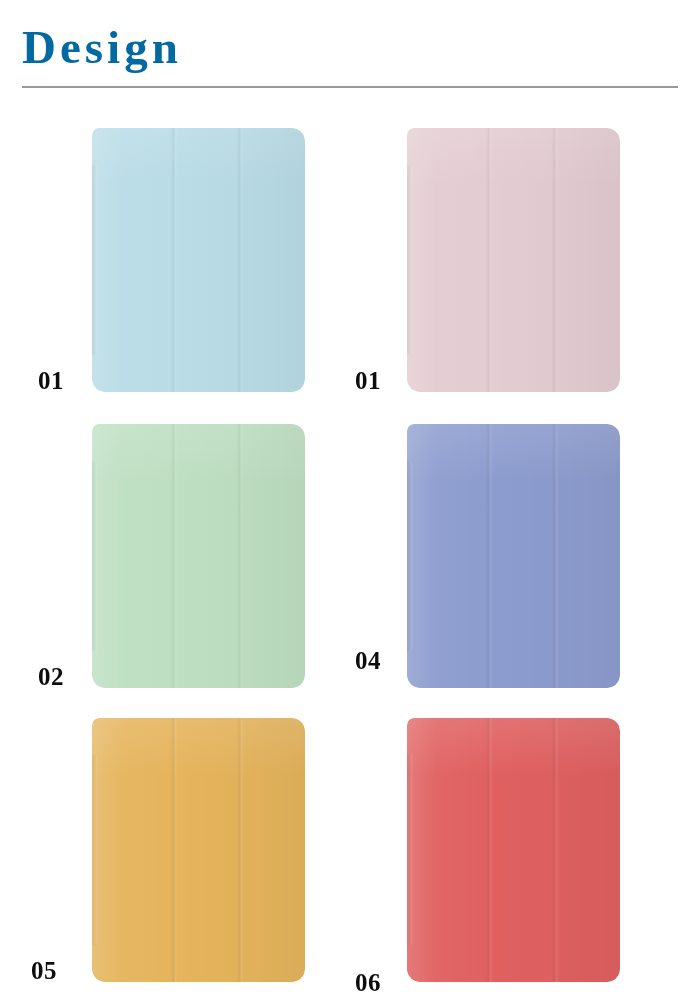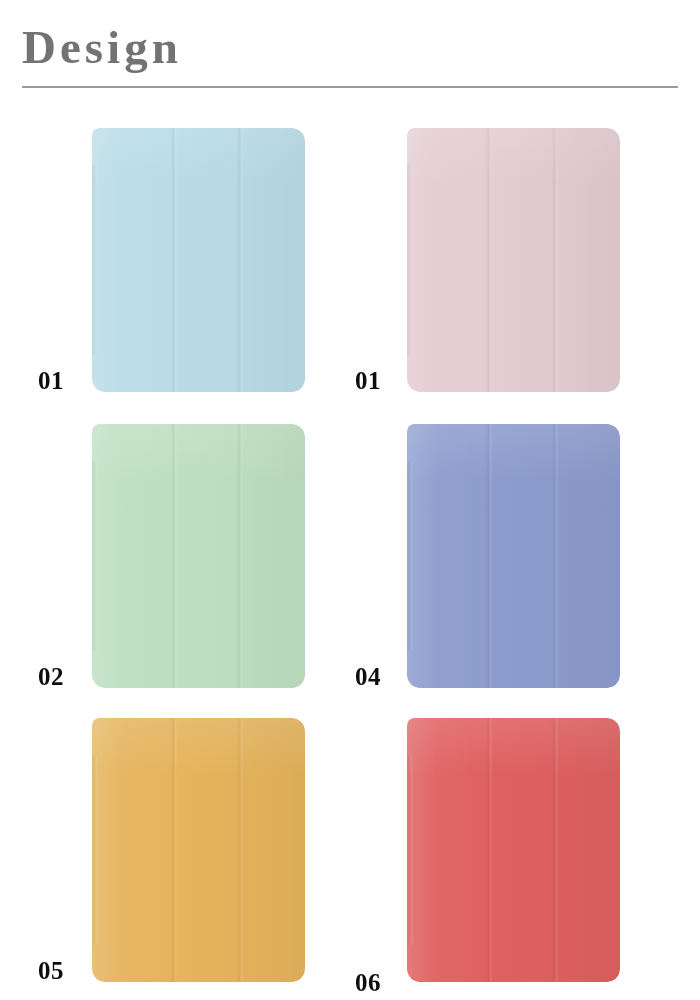--- a/index.html
+++ b/index.html
@@ -19,21 +19,21 @@
   
   #page-title {
     position: absolute;
     left: 22px;
     top: 16px;
     font-family: "Liberation Serif", "DejaVu Serif", serif;
     font-weight: 700;
     font-size: 47px;
     line-height: 62px;
     letter-spacing: 4px;
-    color: #737373;
+    color: #0369a1;
     white-space: nowrap;
   }
   #title-divider {
     position: absolute;
     left: 22px;
     top: 86px;
     width: 656px;
     height: 2px;
     background: #9a9a9a;
   }
@@ -180,33 +180,33 @@
       <div class="case-surface" style="background: rgb(190, 223, 194);"></div>
       <div class="case-sheen"></div>
       <div class="fold-line fold-1"></div>
       <div class="fold-line fold-2"></div>
       <div class="hinge-strip"></div>
       <div class="case-shade"></div>
     </div>
   </div>
 
   <div class="grid-cell">
-    <div class="case-number" style="left:355px; top:664px;">04</div>
+    <div class="case-number" style="left:355px; top:648px;">04</div>
     <div class="tablet-case" style="left:407px; top:424px; height:264px;">
       <div class="case-surface" style="background: rgb(140, 156, 206);"></div>
       <div class="case-sheen"></div>
       <div class="fold-line fold-1"></div>
       <div class="fold-line fold-2"></div>
       <div class="hinge-strip"></div>
       <div class="case-shade"></div>
     </div>
   </div>
 
   <div class="grid-cell">
-    <div class="case-number" style="left:38px; top:958px;">05</div>
+    <div class="case-number" style="left:31px; top:958px;">05</div>
     <div class="tablet-case" style="left:92px; top:718px; height:264px;">
       <div class="case-surface" style="background: rgb(229, 180, 92);"></div>
       <div class="case-sheen"></div>
       <div class="fold-line fold-1"></div>
       <div class="fold-line fold-2"></div>
       <div class="hinge-strip"></div>
       <div class="case-shade"></div>
     </div>
   </div>
 

